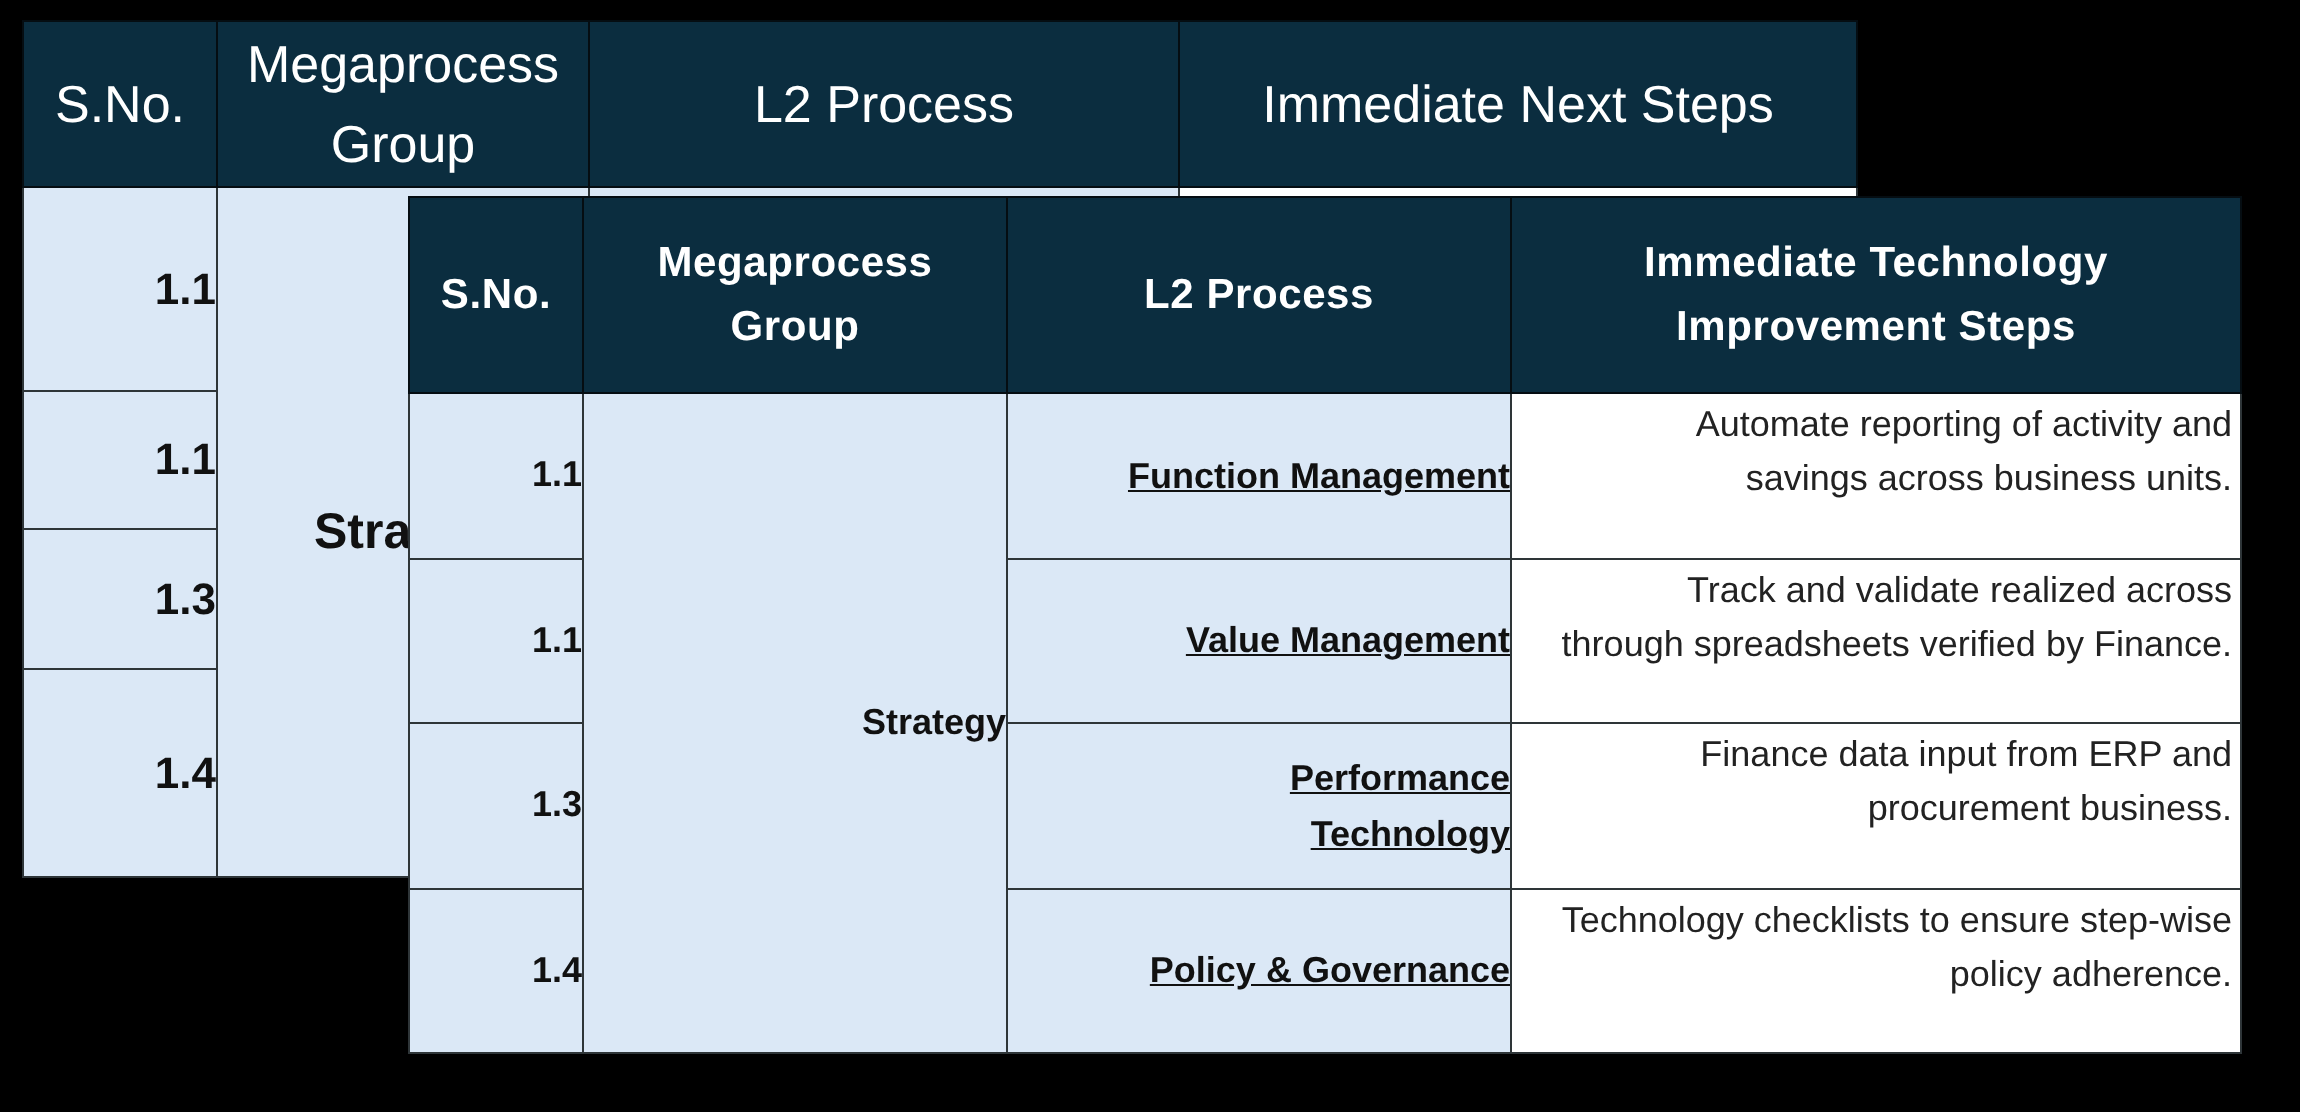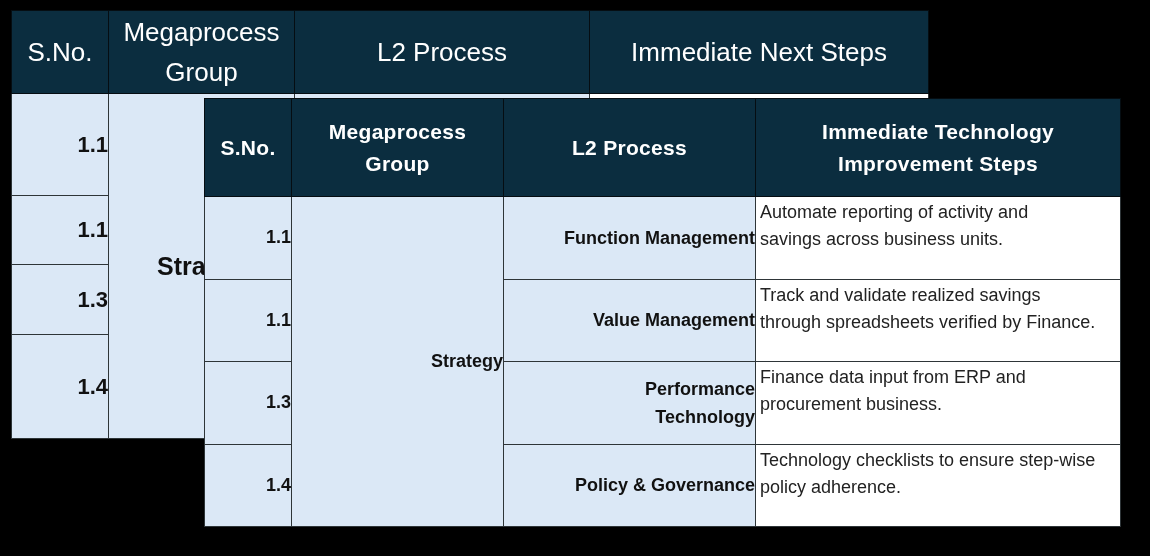--- a/index.html
+++ b/index.html
@@ -21,24 +21,24 @@
   
   #back { left: 11px; top: 10px; width: 917px; }
   #back th { font-size: 26px; line-height: 40px; height: 83px; }
   #back td { font-size: 22px; font-weight: bold; }
   #back td.desc { background: #ffffff; }
   
   #front { left: 204px; top: 98px; width: 916px; }
   #front th { font-size: 21px; font-weight: bold; line-height: 32px; height: 98px; letter-spacing: 0.3px; }
   #front td { font-size: 18px; font-weight: bold; height: 82.5px; }
   #front td.desc {
-    background: #ffffff; font-weight: normal; text-align: left; vertical-align: top;
+    background: #ffffff; font-weight: normal; text-align: right; vertical-align: top;
     font-size: 18px; line-height: 27px; padding: 2px 4px 0 4px; color: #222;
   }
-  #front td.l2 { line-height: 28px; }
+  #front td.l2 { line-height: 28px; text-decoration: underline; }
 </style>
 </head>
 <body>
 
 <table id="back" class="tbl">
   <colgroup>
     <col style="width:97px">
       <col style="width:186px">
       <col style="width:295px">
       <col style="width:339px">
@@ -109,21 +109,21 @@
       <td class="l2">Function Management</td>
       <td class="desc">
         <div>Automate reporting of activity and</div>
         <div>savings across business units.</div>
       </td>
     </tr>
     <tr>
       <td>1.1</td>
       <td class="l2">Value Management</td>
       <td class="desc">
-        <div>Track and validate realized savings</div>
+        <div>Track and validate realized across</div>
         <div>through spreadsheets verified by Finance.</div>
       </td>
     </tr>
     <tr>
       <td>1.3</td>
       <td class="l2">
         <div>Performance</div>
         <div>Technology</div>
       </td>
       <td class="desc">

